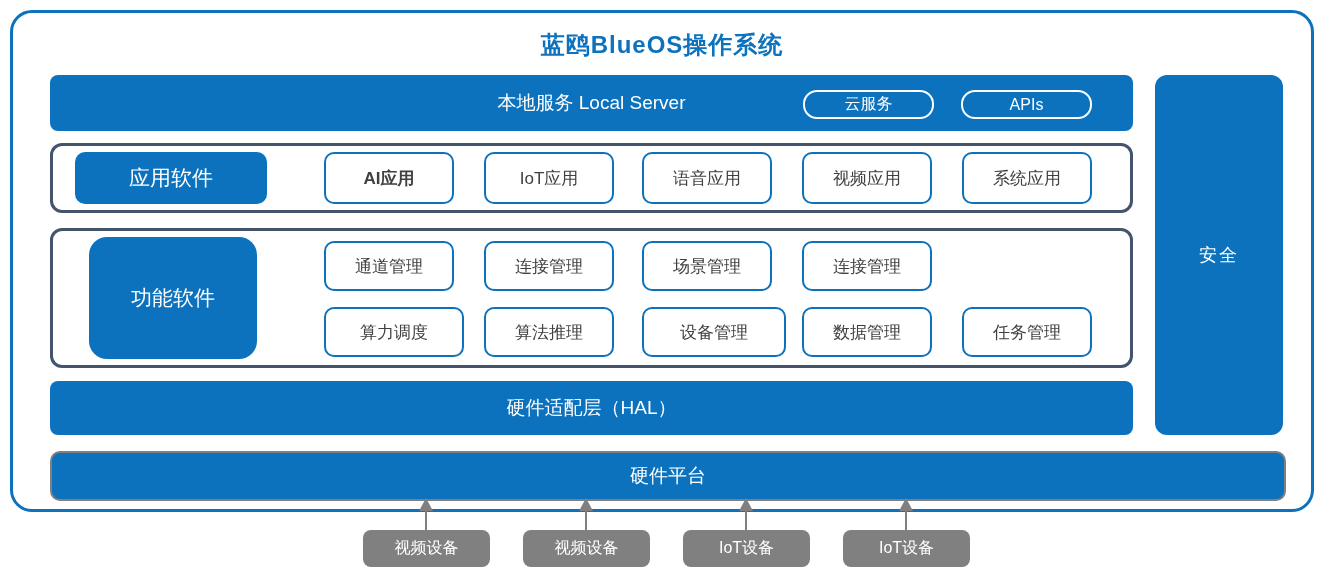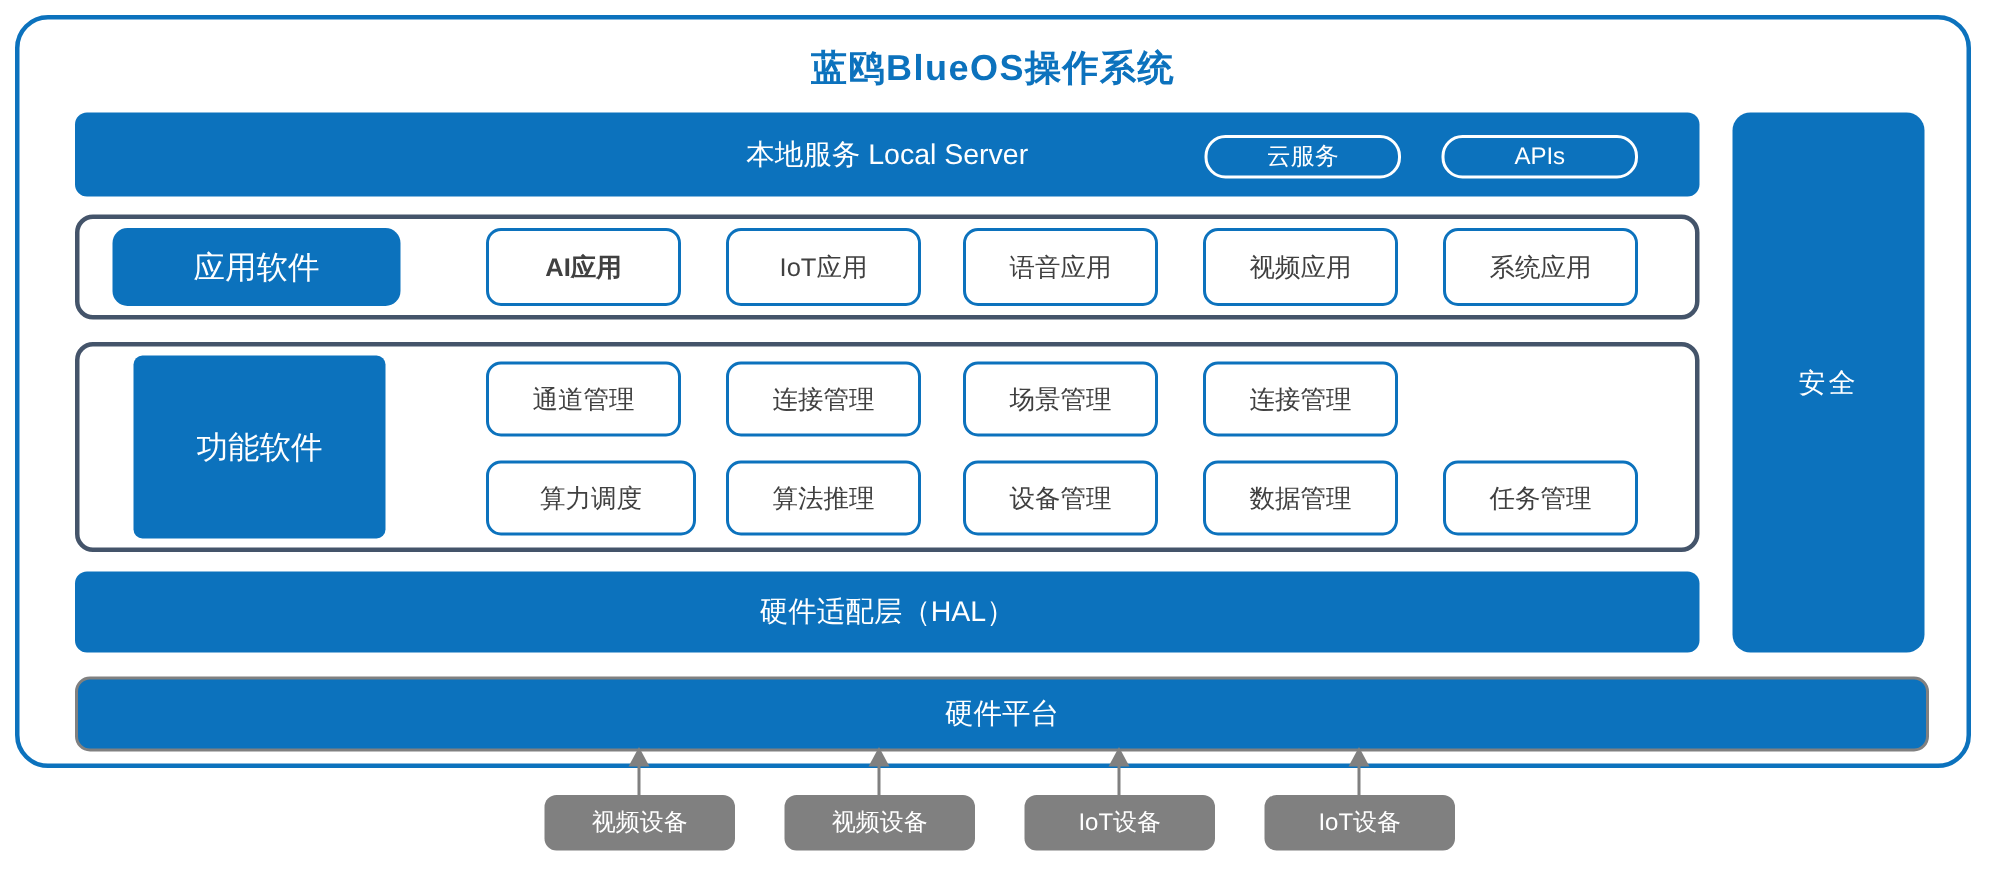--- a/index.html
+++ b/index.html
@@ -69,30 +69,30 @@
   <div class="section" style="left:37px;top:130px;width:1083px;height:70px;">
     <div class="solid-box" style="left:22px;top:6px;width:192px;height:52px;">应用软件</div>
     <div class="outline-box" style="left:271px;top:6px;width:130px;height:52px;font-weight:bold;">AI应用</div>
     <div class="outline-box" style="left:431px;top:6px;width:130px;height:52px;">IoT应用</div>
     <div class="outline-box" style="left:589px;top:6px;width:130px;height:52px;">语音应用</div>
     <div class="outline-box" style="left:749px;top:6px;width:130px;height:52px;">视频应用</div>
     <div class="outline-box" style="left:909px;top:6px;width:130px;height:52px;">系统应用</div>
   </div>
 
   <div class="section" style="left:37px;top:215px;width:1083px;height:140px;">
-    <div class="solid-box" style="left:36px;top:6px;width:168px;height:122px;border-radius:6px;">功能软件</div>
+    <div class="solid-box" style="left:36px;top:6px;width:168px;height:122px;border-radius:18px;">功能软件</div>
 
     <div class="outline-box" style="left:271px;top:10px;width:130px;height:50px;">通道管理</div>
     <div class="outline-box" style="left:431px;top:10px;width:130px;height:50px;">连接管理</div>
     <div class="outline-box" style="left:589px;top:10px;width:130px;height:50px;">场景管理</div>
     <div class="outline-box" style="left:749px;top:10px;width:130px;height:50px;">连接管理</div>
 
     <div class="outline-box" style="left:271px;top:76px;width:140px;height:50px;">算力调度</div>
     <div class="outline-box" style="left:431px;top:76px;width:130px;height:50px;">算法推理</div>
-    <div class="outline-box" style="left:589px;top:76px;width:130px;height:50px;">设备管理</div>
+    <div class="outline-box" style="left:589px;top:76px;width:144px;height:50px;">设备管理</div>
     <div class="outline-box" style="left:749px;top:76px;width:130px;height:50px;">数据管理</div>
     <div class="outline-box" style="left:909px;top:76px;width:130px;height:50px;text-align:right;">任务管理</div>
   </div>
 
   <div class="bar" style="left:37px;top:368px;width:1083px;height:54px;">
     <span>硬件适配层（HAL）</span>
   </div>
 
   <div class="security">
     <span>安全</span>

